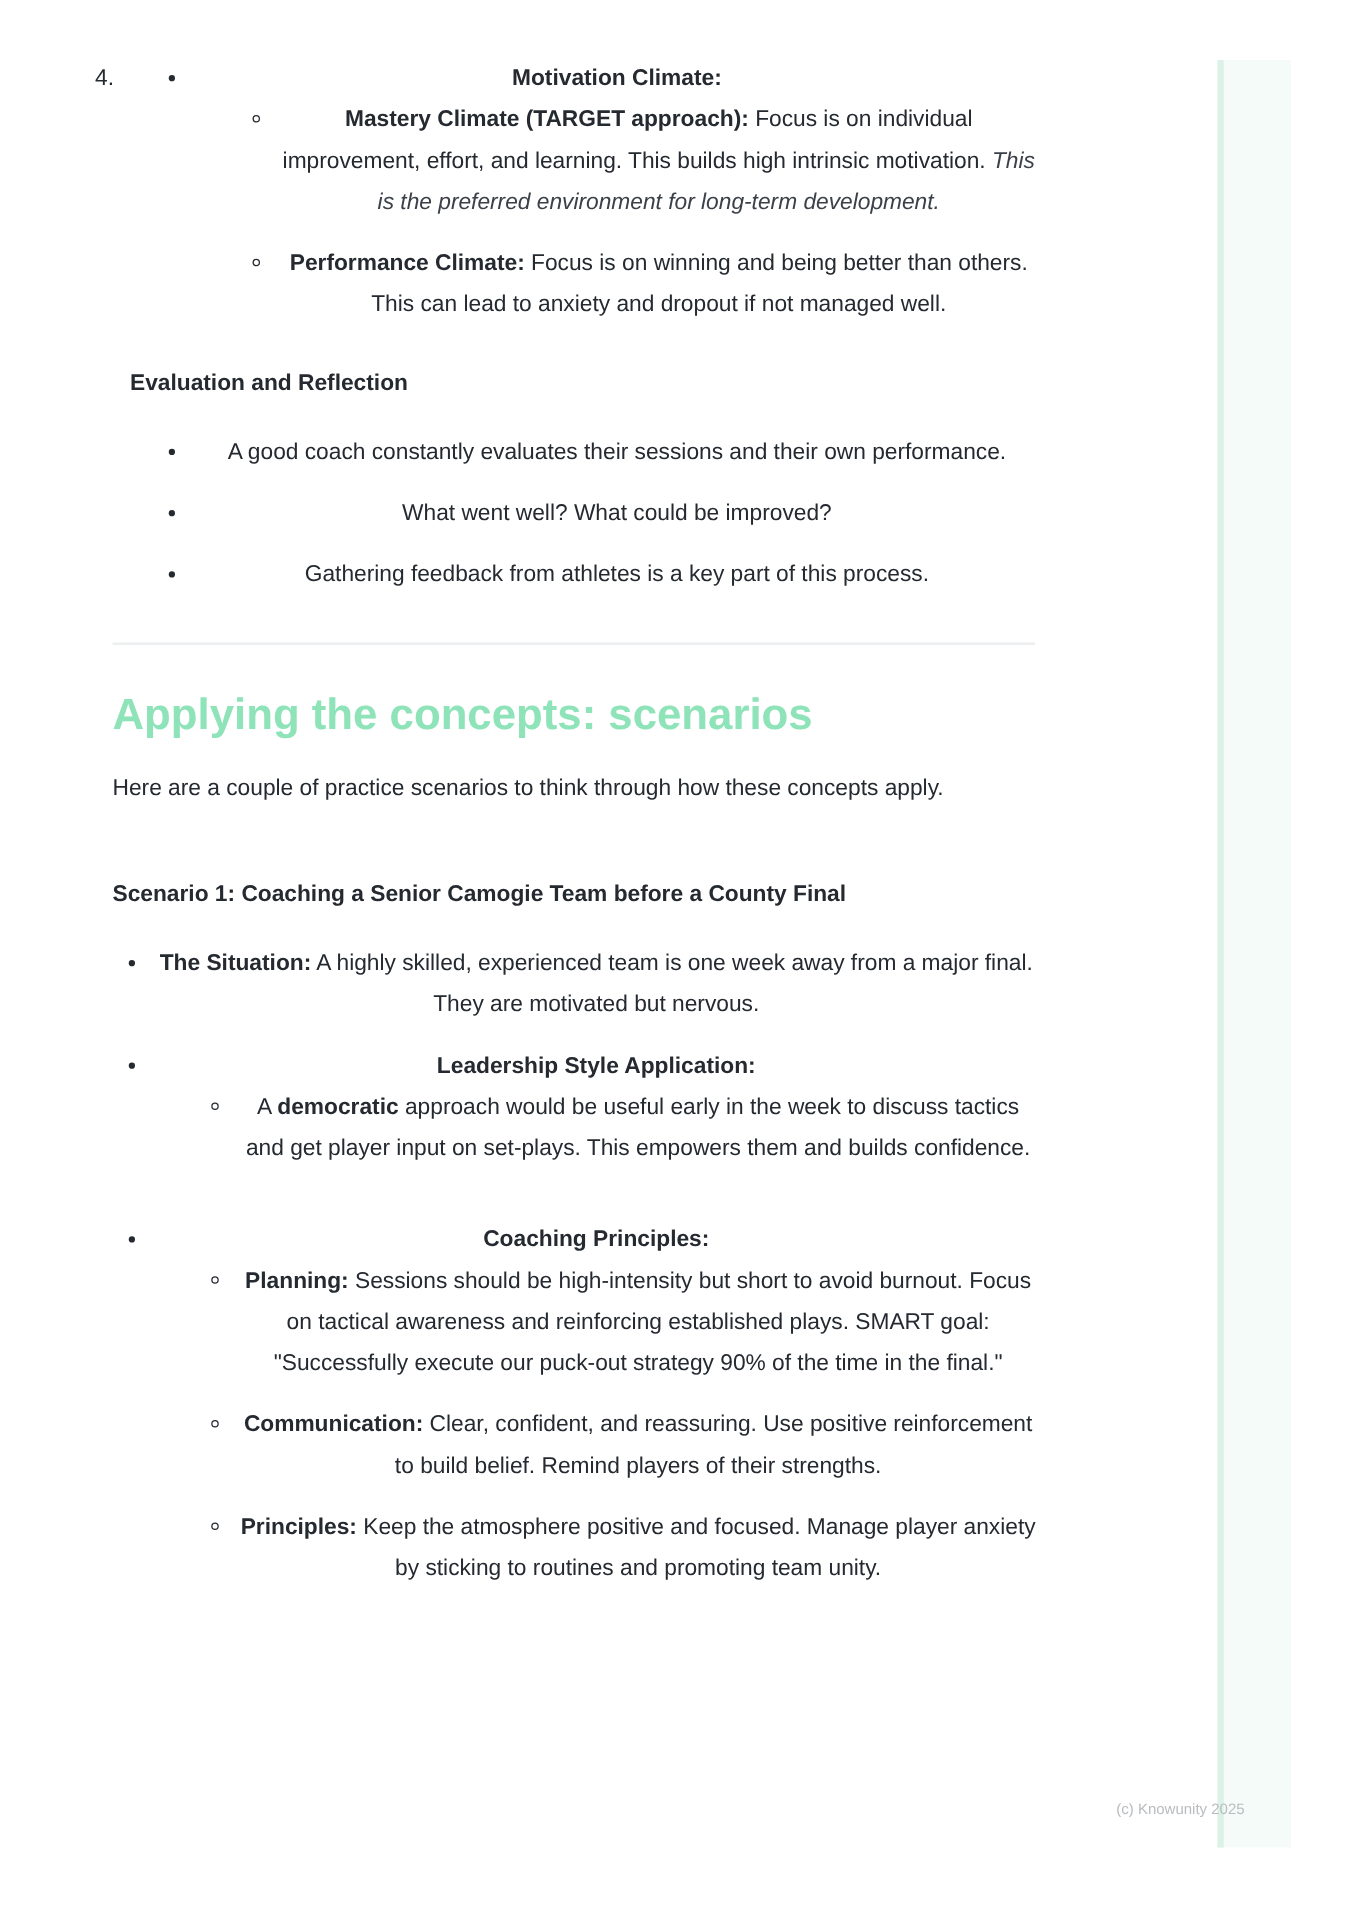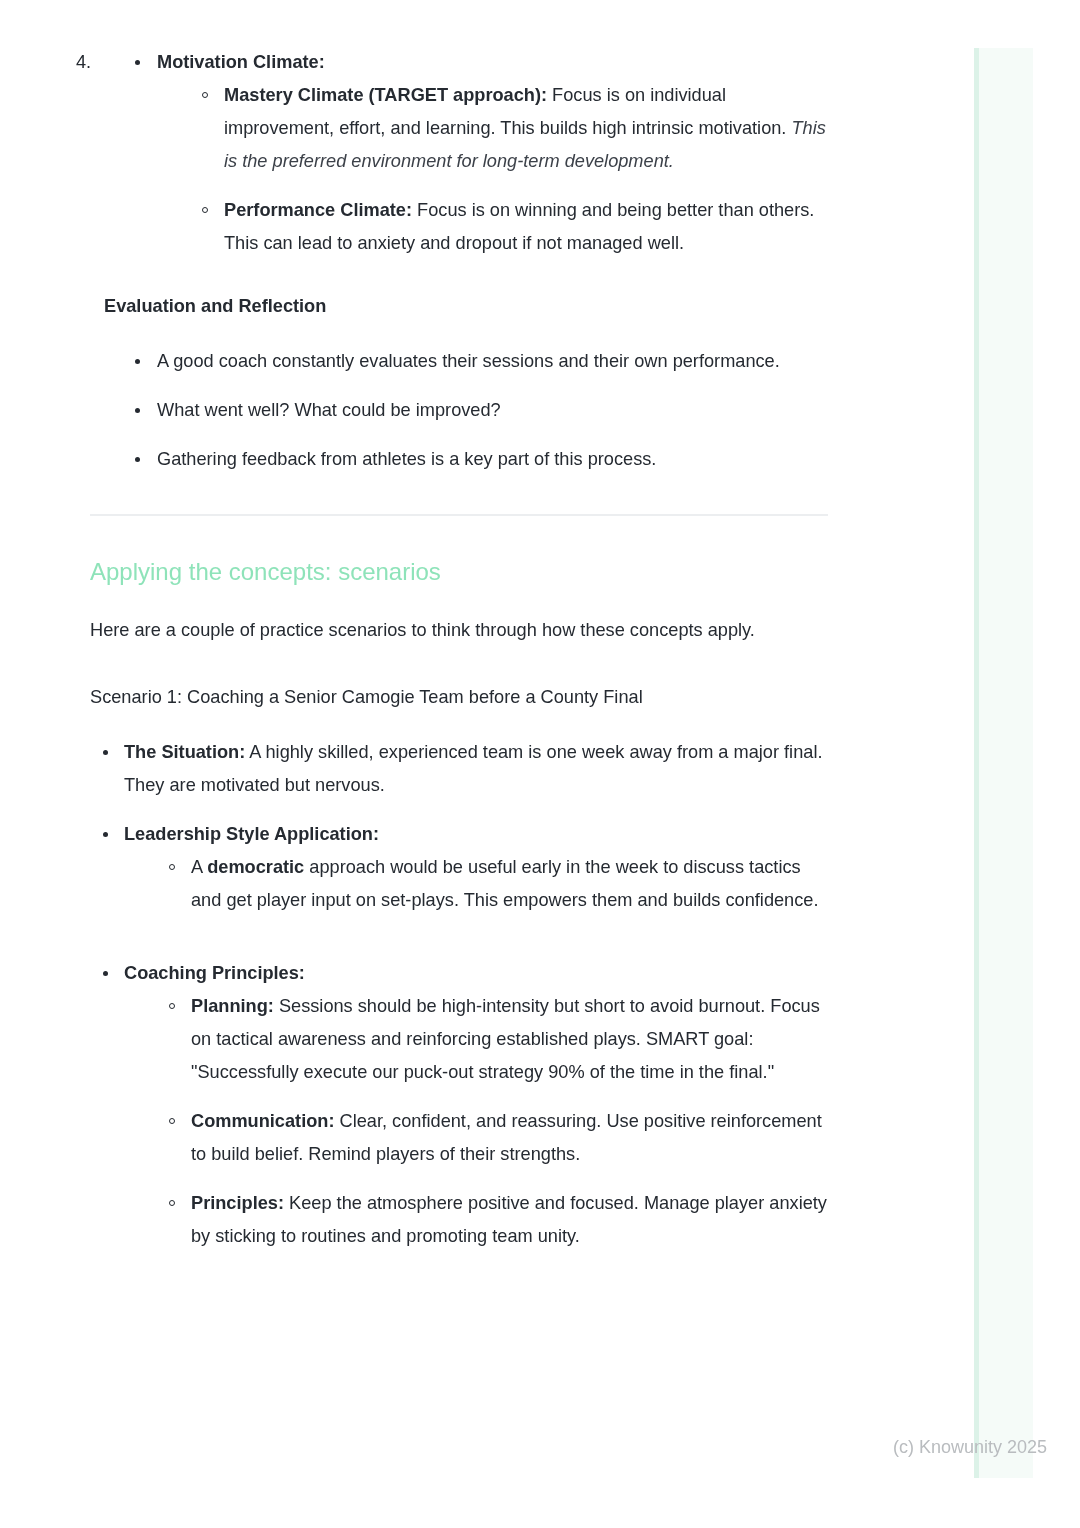--- a/index.html
+++ b/index.html
@@ -54,20 +54,21 @@
   .content,
   .content * {
     font-size: 18.2px;
     line-height: 33px;
   }
 
   ul, ol {
     margin: 0;
     padding: 0;
     list-style: none;
+    text-align: center;
   }
 
   li {
     position: relative;
   }
 
   
   .lvl1 {
     padding-left: 67px;
     margin-bottom: 0px;
@@ -148,46 +149,46 @@
   
   .divider {
     border: 0;
     border-top: 2px solid #eceef0;
     margin: 38px 0 0 0;
     width: 738px;
   }
 
   
   .section-heading {
-    font-size: 24px;
+    font-size: 35px;
     line-height: 36px;
-    font-weight: normal;
+    font-weight: bold;
     color: #8ee3b9;
     margin-top: 38px;
     margin-bottom: 0;
   }
 
   .para {
     text-align: justify;
     margin-top: 24px;
   }
 
   .scenario-title {
-    font-weight: normal;
-    margin-top: 34px;
+    font-weight: bold;
+    margin-top: 52px;
     margin-bottom: 0;
   }
 
   .scen-list { margin-top: 22px; }
 
   .watermark {
     position: absolute;
     left: 893px;
     top: 1438px;
-    font-size: 18px;
+    font-size: 12px;
     line-height: 18px;
     color: #b9bcbf;
     font-family: "Liberation Sans", sans-serif;
     white-space: nowrap;
   }
 </style>
 </head>
 <body>
 
 <div class="page">

